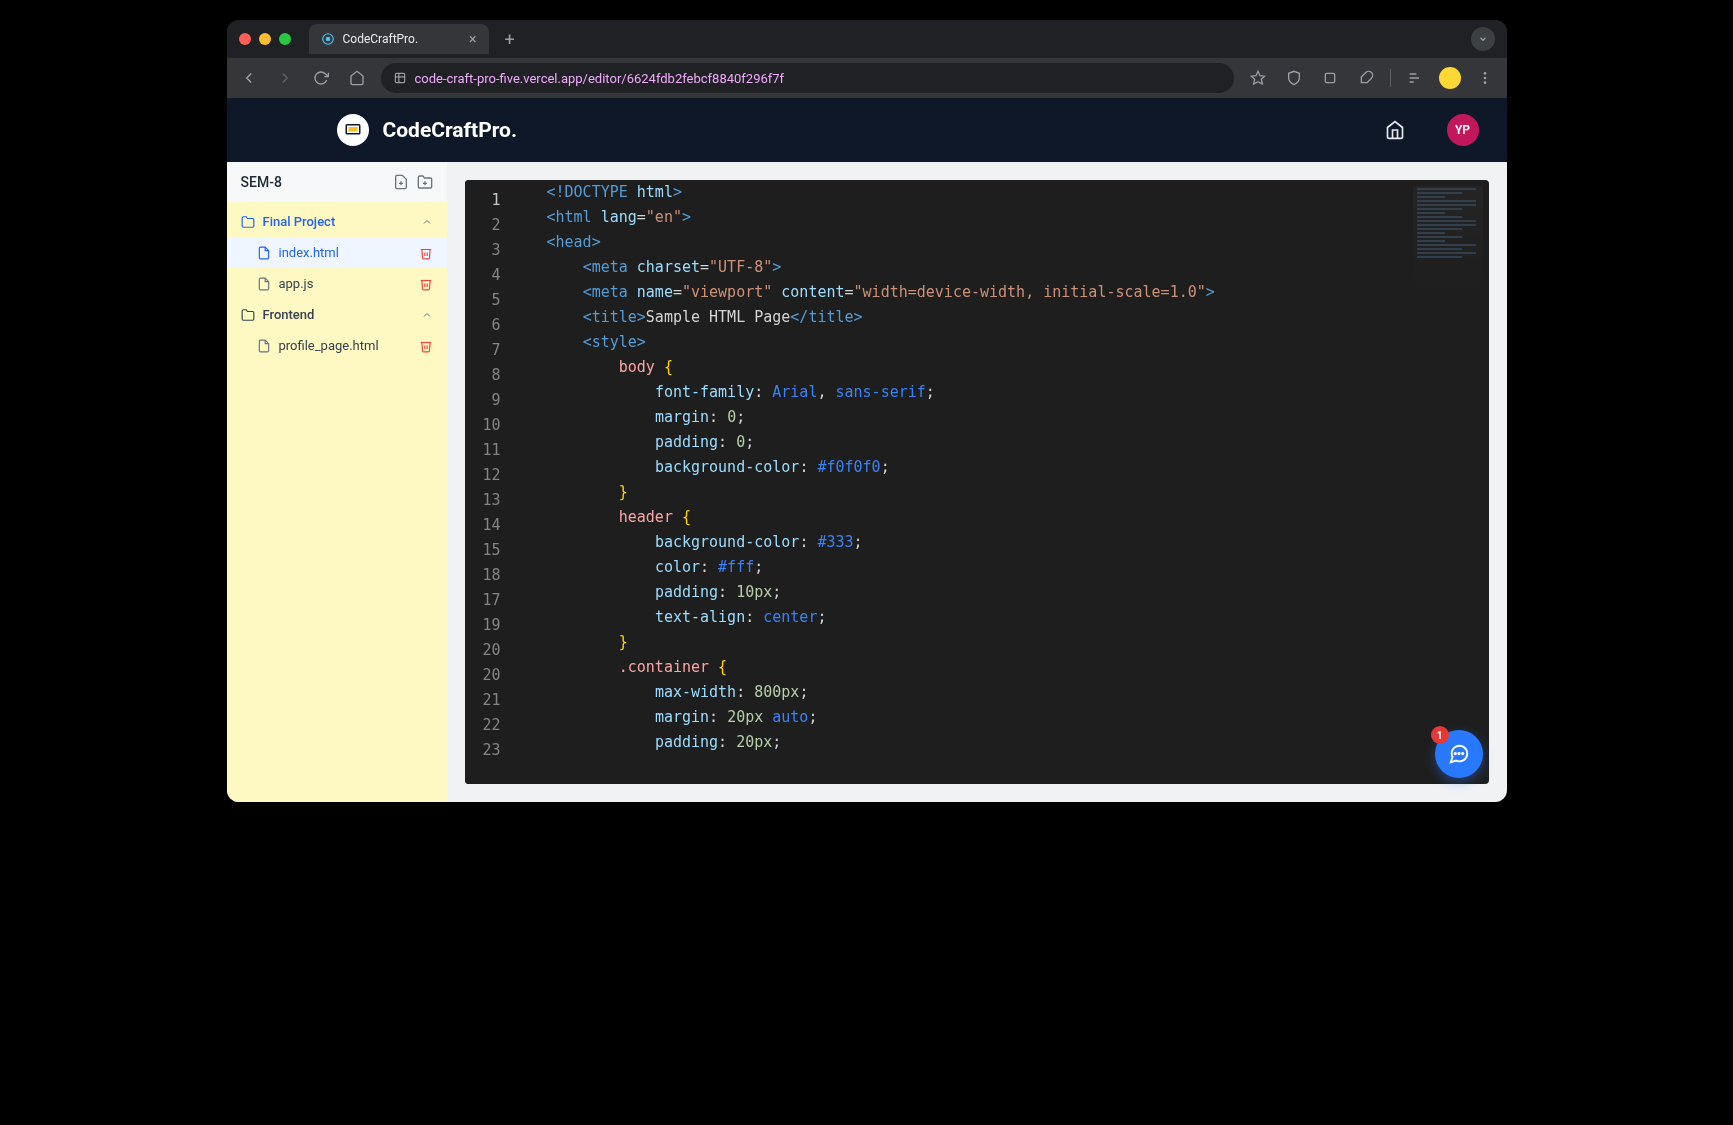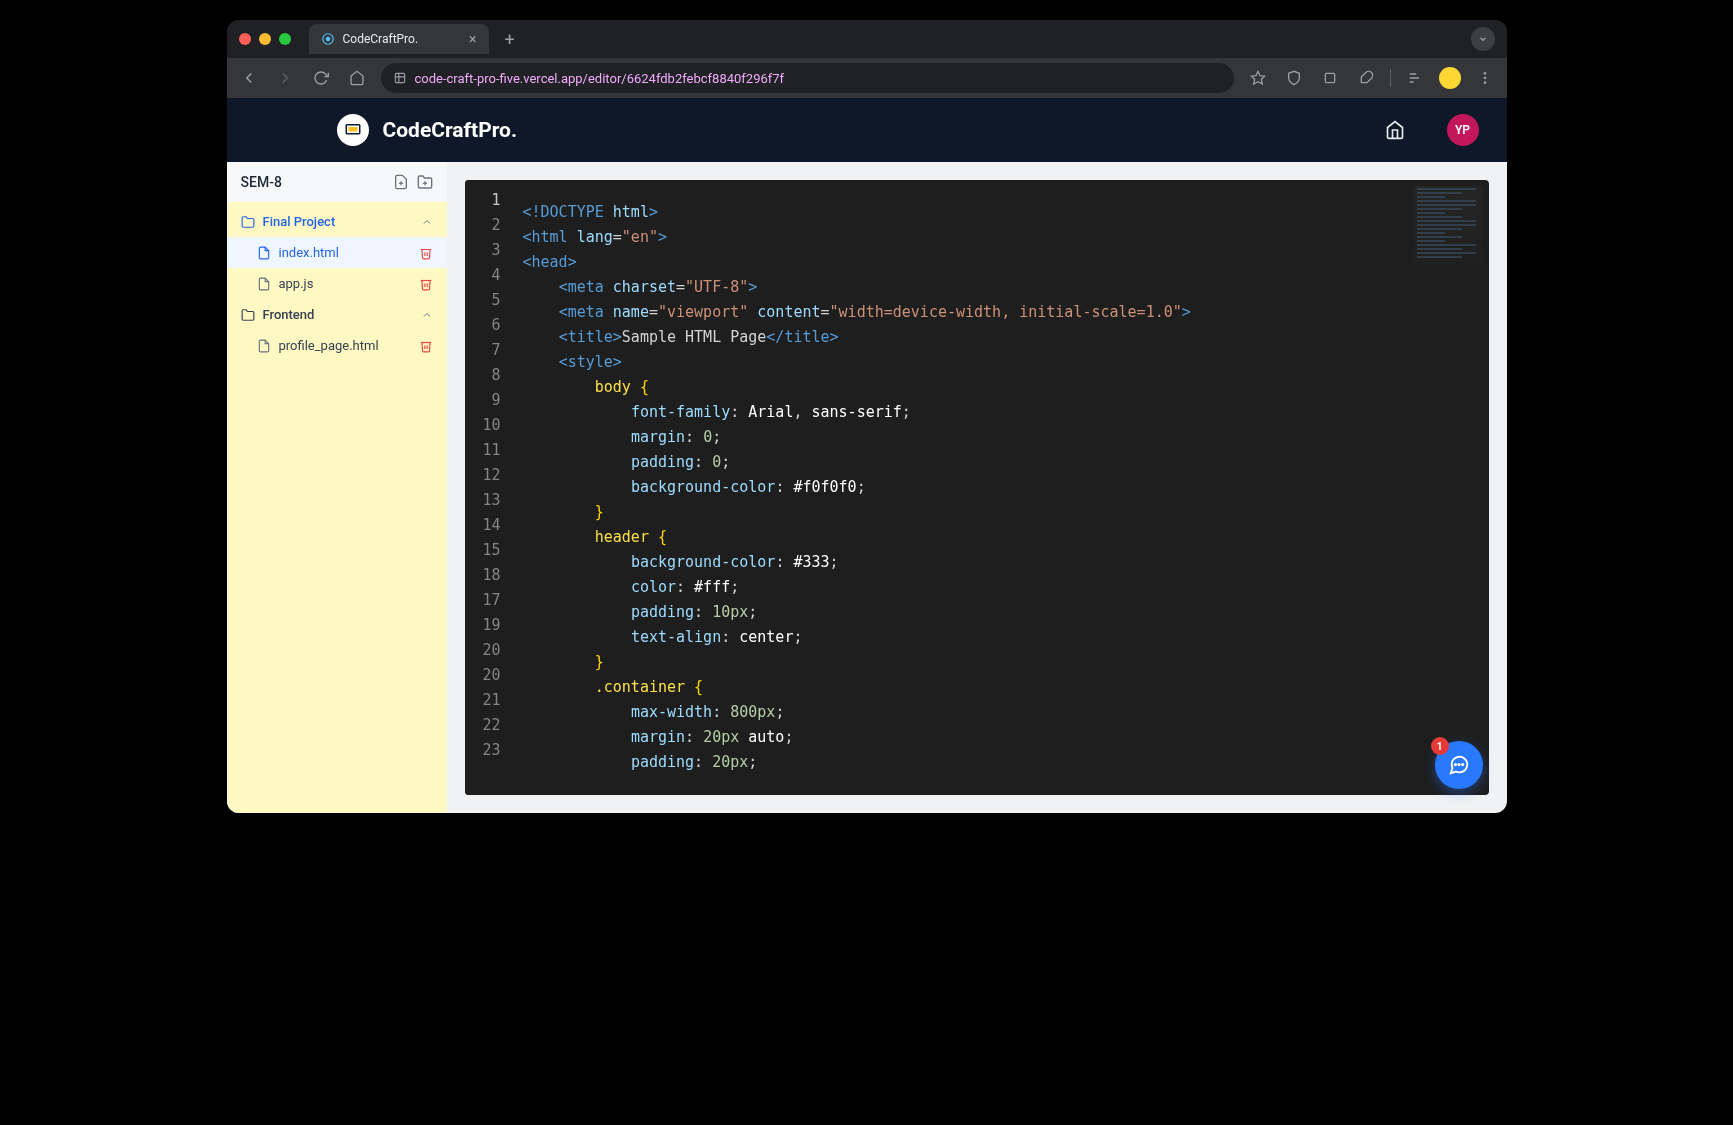--- a/index.html
+++ b/index.html
@@ -111,27 +111,27 @@
   .file-row.active .file-icon{color:#2563eb;}
   
   .editor-wrap{flex:1;padding:18px;}
   .editor{
     background:#1e1e1e;border-radius:4px;height:100%;min-height:590px;display:flex;font-family:"SF Mono",Consolas,monospace;font-size:15px;line-height:25px;position:relative;overflow:hidden;
   }
   .gutter{
     background:#1e1e1e;color:#858585;padding:8px 14px;text-align:right;user-select:none;min-width:50px;
   }
   .gutter .ln.active{color:#c6c6c6;}
-  .code{padding:20px 8px;white-space:pre;color:#d4d4d4;flex:1;}
+  .code{padding:0 8px;white-space:pre;color:#d4d4d4;flex:1;margin-left:24px;}
   .tok-tag{color:#569cd6;}
   .tok-attr{color:#9cdcfe;}
   .tok-str{color:#ce9178;}
-  .tok-sel{color:#fde047;}
+  .tok-sel{color:#fca5a5;}
   .tok-prop{color:#9cdcfe;}
-  .tok-val{color:#ffffff;}
+  .tok-val{color:#3b82f6;}
   .tok-num{color:#b5cea8;}
   .tok-brace{color:#ffd700;}
   .tok-punc{color:#d4d4d4;}
   .tok-text{color:#d4d4d4;}
   .minimap{
     position:absolute;top:6px;right:6px;width:70px;height:110px;
     background:linear-gradient(#2a2a2a,#1e1e1e);opacity:0.6;border-radius:2px;overflow:hidden;
   }
   .minimap .mline{height:2px;margin:2px 4px;background:#4a6a8a;opacity:0.7;}
   .minimap .mline.short{width:40%;}

